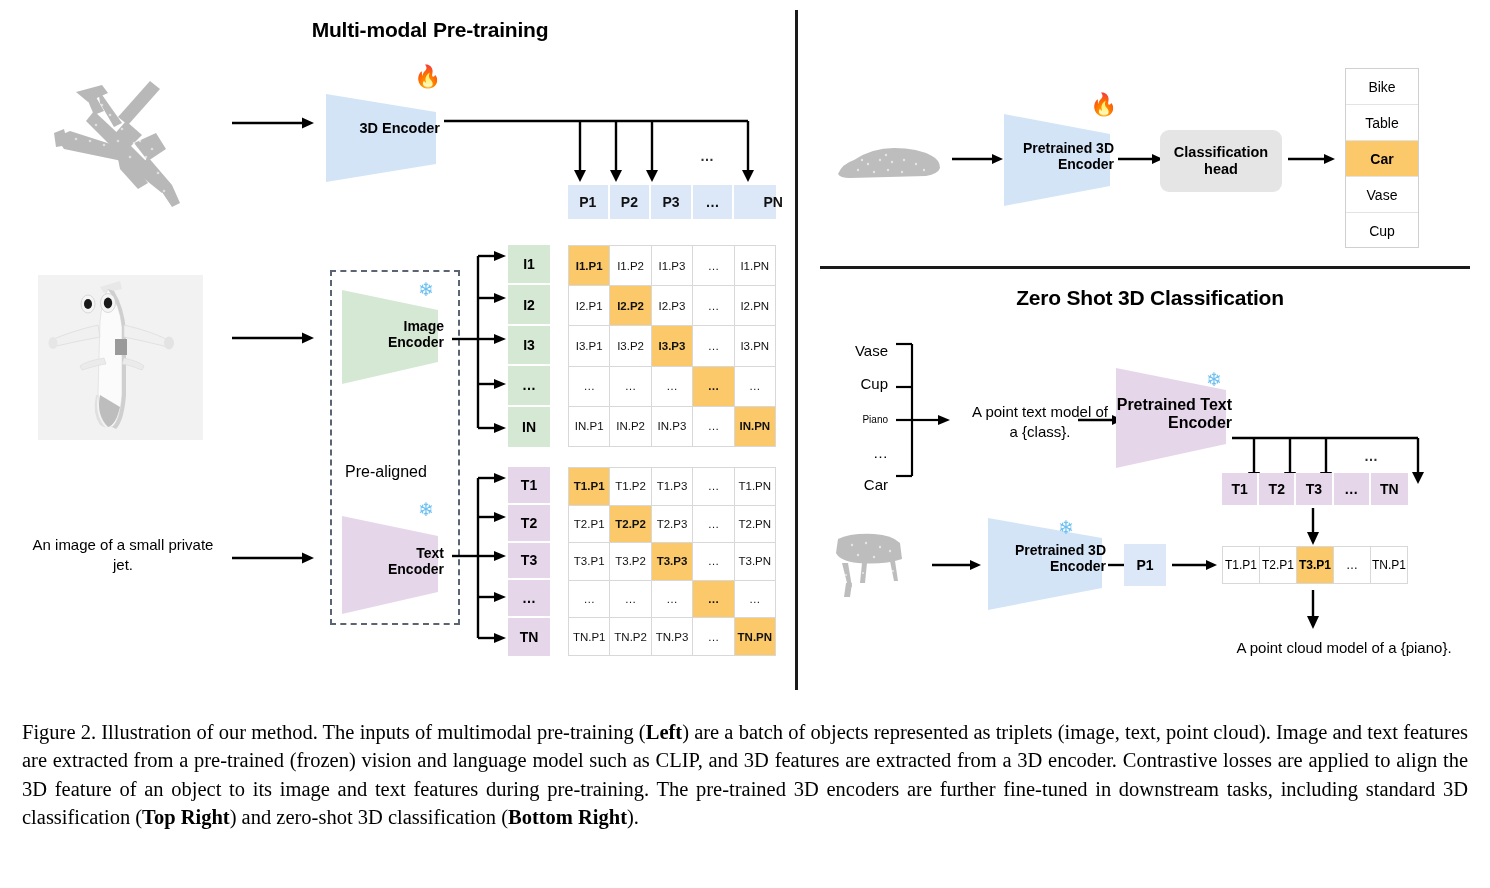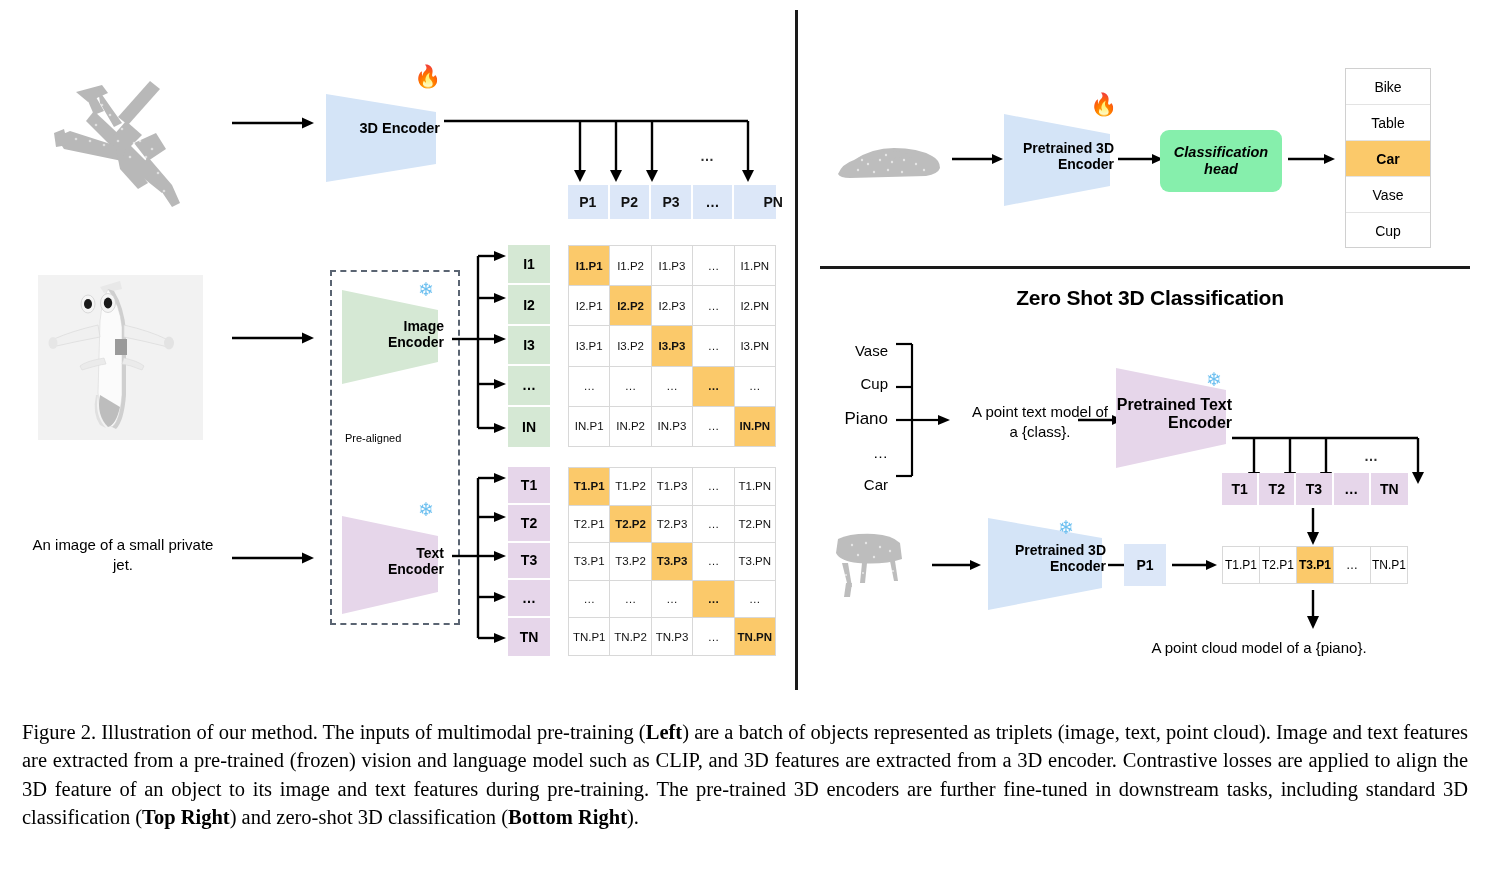--- a/index.html
+++ b/index.html
@@ -34,57 +34,58 @@
   .mcell{background:#fff;display:flex;align-items:center;justify-content:center;
          font-size:11.5px;color:#111;}
   .mcell.hl{background:#fbc96a;font-weight:bold;}
 
   .vlist{position:absolute;border:1px solid #d0d0d0;box-sizing:border-box;background:#fff;}
   .vitem{display:flex;align-items:center;justify-content:center;font-size:14px;
          border-bottom:1px solid #e3e3e3;box-sizing:border-box;}
   .vitem:last-child{border-bottom:none;}
   .vitem.hl{background:#fbc96a;font-weight:bold;}
 
-  .clshead{position:absolute;background:#86efac;border-radius:9px;
+  .clshead{position:absolute;background:#e5e5e5;border-radius:9px;
            display:flex;align-items:center;justify-content:center;
-           font-weight:bold;font-size:14.5px;text-align:center;line-height:1.2;font-style:italic;}
+           font-weight:bold;font-size:14.5px;text-align:center;line-height:1.2;}
 
   .p1box{position:absolute;background:#dce7f8;display:flex;align-items:center;
          justify-content:center;font-weight:bold;font-size:14px;}
 
   .trow{position:absolute;display:flex;}
   .tcell{background:#e6d6ea;display:flex;align-items:center;justify-content:center;
          font-weight:bold;font-size:14px;border-right:2px solid #fff;box-sizing:border-box;}
   .tcell:last-child{border-right:none;}
 
   .srow{position:absolute;display:flex;border:1px solid #d8d8d8;box-sizing:border-box;background:#d8d8d8;gap:1px;}
   .scell{background:#fff;display:flex;align-items:center;justify-content:center;font-size:12px;}
   .scell.hl{background:#fbc96a;font-weight:bold;}
   .plainc{font-size:15px;line-height:1.3;text-align:center;}
   .dashbox{position:absolute;border:2px dashed #5a6472;box-sizing:border-box;}
-  .prealigned{position:absolute;font-size:11px;}
+  .prealigned{position:absolute;font-size:16px;margin-top:31px;}
   .dots{font-weight:bold;letter-spacing:1px;}
 
   .emoji{position:absolute;font-size:22px;line-height:1;}
 
   .caption{position:absolute;left:22px;top:718px;width:1446px;
            font-family:"Liberation Serif",serif;font-size:20.5px;line-height:1.38;
            text-align:justify;color:#000;}
   .caption b{font-weight:bold;}
 
   .imgframe{position:absolute;background:#f2f2f2;overflow:hidden;}
 </style>
 </head>
 <body>
 
 <div class="fig">
 
   <div class="divv" style="left:795px;top:10px;width:3px;height:680px;"></div>
   <div class="divv" style="left:820px;top:266px;width:650px;height:3px;"></div>
 
+  <div class="abs title" style="left:270px;top:18px;width:320px;">Multi-modal Pre-training</div>
 
   <div class="abs" style="left:30px;top:45px;width:200px;height:175px;">
     <svg width="200" height="175" viewBox="0 0 200 175">
       <g fill="#b8b8b8">
         <path d="M46 47 L72 40 L78 48 L58 57 Z"></path>
         <path d="M68 44 L82 64 L92 78 L84 82 L70 58 Z"></path>
         <path d="M58 56 L66 52 L74 66 L64 70 Z"></path>
         <path d="M64 66 L96 96 L124 124 L136 140 L132 148 L112 132 L84 104 L56 76 Z"></path>
         <path d="M120 36 L130 44 L98 80 L88 72 Z"></path>
         <path d="M96 76 L112 90 L96 106 L82 92 Z"></path>
@@ -393,34 +394,34 @@
     </div>
   </div>
 
   <div class="abs" style="left:1288px;top:152px;">
     <svg width="48" height="14" viewBox="0 0 48 14">
       <line x1="0" y1="7" x2="36" y2="7" stroke="#000" stroke-width="2.4"></line>
       <polygon points="36,2 47,7 36,12" fill="#000"></polygon>
     </svg>
   </div>
 
-  <div class="vlist" id="class-list" style="left:1345px;top:68px;width:86px;height:180px;">
+  <div class="vlist" id="class-list" style="left:1345px;top:68px;width:74px;height:180px;">
       <div class="vitem" style="height: 36px;">Bike</div>
       <div class="vitem" style="height: 36px;">Table</div>
       <div class="vitem hl" style="height: 36px;">Car</div>
       <div class="vitem" style="height: 36px;">Vase</div>
       <div class="vitem" style="height: 36px;">Cup</div>
     </div>
 
   <div class="abs title" style="left:870px;top:286px;width:560px;">Zero Shot 3D Classification</div>
 
   <div class="abs" style="left:826px;top:335px;width:62px;">
     <div style="height:30px;display:flex;align-items:center;justify-content:flex-end;font-size:15px;">Vase</div>
     <div style="height:36px;display:flex;align-items:center;justify-content:flex-end;font-size:15px;">Cup</div>
-    <div style="height:36px;display:flex;align-items:center;justify-content:flex-end;font-size:17px;">Piano</div>
+    <div style="height:36px;display:flex;align-items:center;justify-content:flex-end;font-size:10px;">Piano</div>
     <div style="height:30px;display:flex;align-items:center;justify-content:flex-end;font-size:15px;">…</div>
     <div style="height:34px;display:flex;align-items:center;justify-content:flex-end;font-size:15px;">Car</div>
   </div>
 
   <div class="abs" style="left:890px;top:338px;">
     <svg width="62" height="145" viewBox="0 0 62 145">
       <line x1="22" y1="6" x2="22" y2="138" stroke="#000" stroke-width="2.2"></line>
       <line x1="6" y1="6" x2="22" y2="6" stroke="#000" stroke-width="2.2"></line>
       <line x1="6" y1="49" x2="22" y2="49" stroke="#000" stroke-width="2.2"></line>
       <line x1="6" y1="82" x2="22" y2="82" stroke="#000" stroke-width="2.2"></line>
@@ -552,19 +553,19 @@
       <div class="scell" style="flex: 1 1 0px;">TN.P1</div>
     </div>
 
   <div class="abs" style="left:1306px;top:590px;">
     <svg width="14" height="40" viewBox="0 0 14 40">
       <line x1="7" y1="0" x2="7" y2="28" stroke="#000" stroke-width="2.4"></line>
       <polygon points="1,26 7,39 13,26" fill="#000"></polygon>
     </svg>
   </div>
 
-  <div class="abs plainc" style="left:1124px;top:638px;width:270px;">A point cloud model of a {piano}.</div>
+  <div class="abs plainc" style="left:1209px;top:638px;width:270px;">A point cloud model of a {piano}.</div>
 
 </div>
 
 <div class="caption">
   <span>Figure 2. Illustration of our method. The inputs of multimodal pre-training (</span><b>Left</b><span>) are a batch of objects represented as triplets (image, text, point cloud). Image and text features are extracted from a pre-trained (frozen) vision and language model such as CLIP, and 3D features are extracted from a 3D encoder. Contrastive losses are applied to align the 3D feature of an object to its image and text features during pre-training. The pre-trained 3D encoders are further fine-tuned in downstream tasks, including standard 3D classification (</span><b>Top Right</b><span>) and zero-shot 3D classification (</span><b>Bottom Right</b><span>).</span>
 </div>
 
 </body></html>

